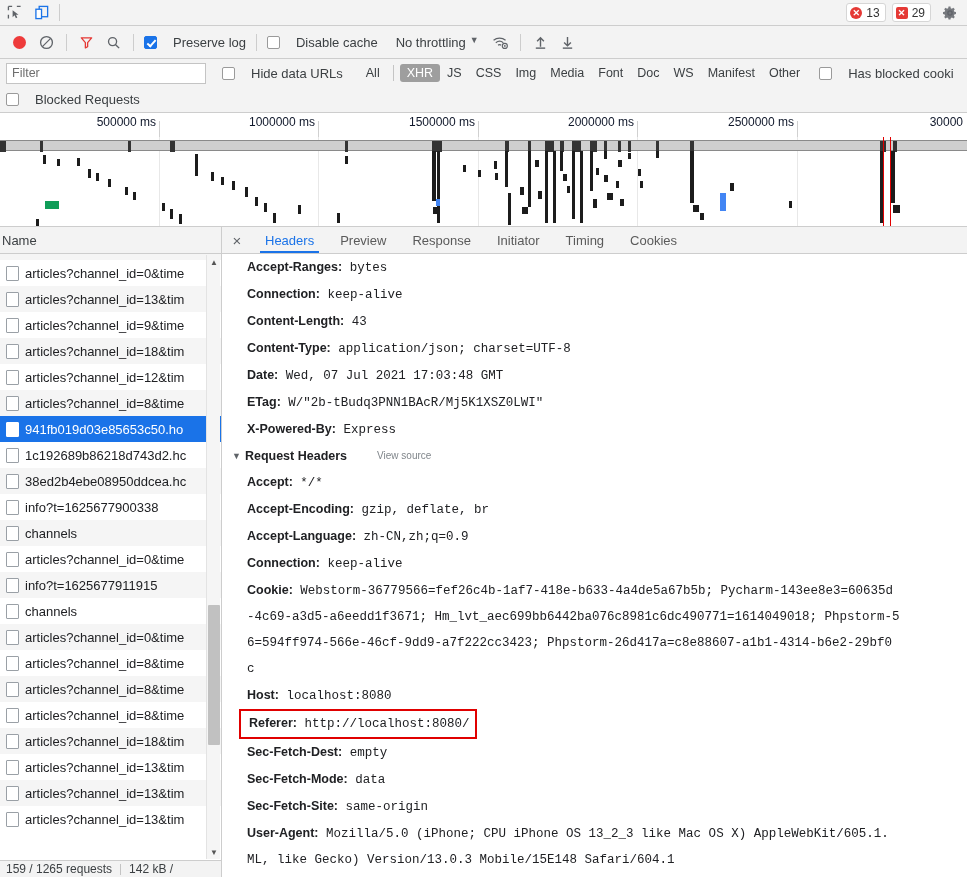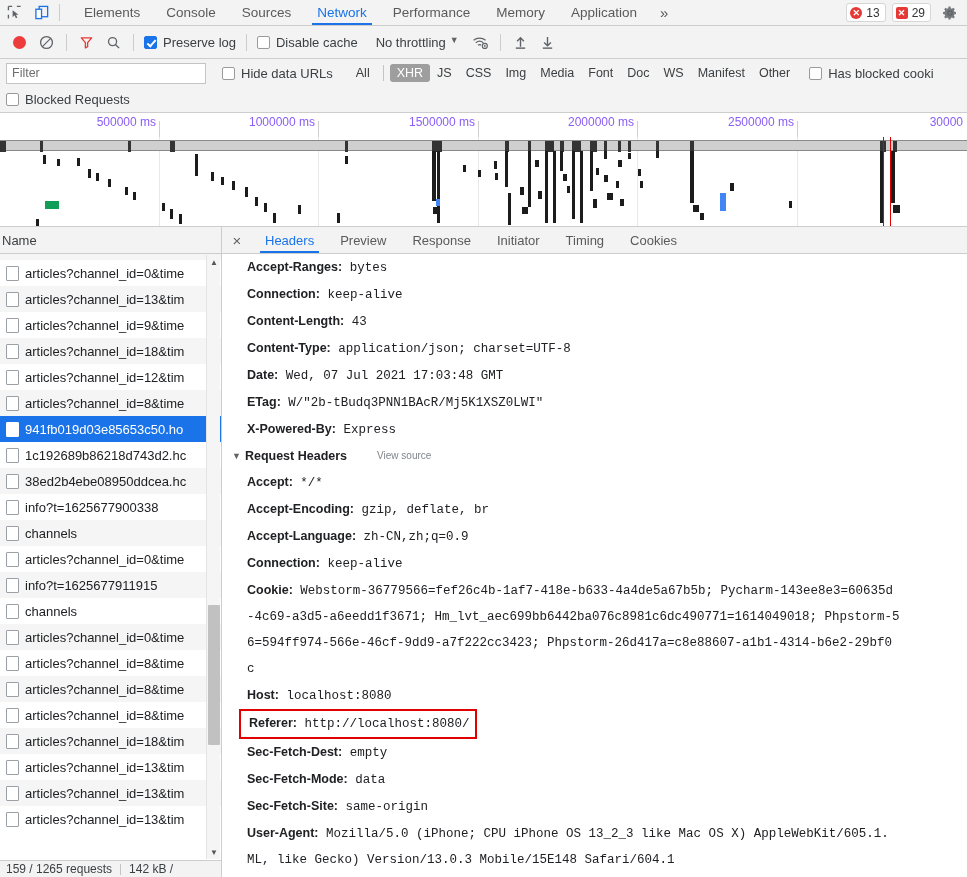--- a/index.html
+++ b/index.html
@@ -66,21 +66,21 @@
 
   
   .nettoolbar {
     position: absolute; left: 0; top: 26px; width: 967px; height: 33px;
     background: #f3f3f3; border-bottom: 1px solid #cdcdcd;
     display: flex; align-items: center; padding: 0 6px;
   }
   .tool { width: 27px; height: 27px; display: flex; align-items: center; justify-content: center; cursor: pointer; }
   .vsep { width: 1px; height: 17px; background: #cdcdcd; margin: 0 6px; }
   .record-dot { width: 13px; height: 13px; border-radius: 50%; background: #ee3b3b; }
-  .cbwrap { display: flex; align-items: center; gap: 6px; cursor: pointer; white-space: nowrap; justify-content: center; }
+  .cbwrap { display: flex; align-items: center; gap: 16px; cursor: pointer; white-space: nowrap; justify-content: center; }
   .cbwrap span { font-size: 13px; color: #3c4043; }
   .cbox {
     width: 13px; height: 13px; border: 1px solid #9a9a9a; border-radius: 2px;
     background: #fff; display: inline-block; position: relative; flex: none;
   }
   .cbox.checked { background: #1a73e8; border-color: #1a73e8; }
   .cbox.checked::after {
     content: ""; position: absolute; left: 4px; top: 1px; width: 3px; height: 7px;
     border: solid #fff; border-width: 0 2px 2px 0; transform: rotate(42deg);
   }
@@ -115,21 +115,21 @@
   }
   .blockedbar .cbwrap { margin-left: 6px; }
 
   
   .overview {
     position: absolute; left: 0; top: 113px; width: 967px; height: 114px;
     background: #fff; border-bottom: 1px solid #cdcdcd; overflow: hidden;
   }
   .ruler { position: absolute; left: 0; top: 0; width: 967px; height: 24px; }
   .rtick {
-    position: absolute; top: 2px; font-size: 12px; color: #8b5cf6;
+    position: absolute; top: 2px; font-size: 12px; color: #0f172a;
     transform: translateX(-100%); padding-right: 4px; white-space: nowrap;
   }
   .rline { position: absolute; top: 8px; width: 1px; height: 16px; background: #d0d0d0; }
   .ovgrid { position: absolute; top: 24px; width: 1px; height: 90px; background: #e8e8e8; }
   .band {
     position: absolute; left: 0; top: 27px; width: 967px; height: 11px;
     background: #cfcfcf; border-top: 1px solid #8a8a8a; border-bottom: 1px solid #8a8a8a;
   }
   .bseg { position: absolute; top: 0; height: 11px; background: #333; }
   .bar { position: absolute; background: #1c1c1c; }
@@ -249,30 +249,20 @@
         <path d="M6 5.5 L6 13 L8 10.9 L9.5 14 L11 13.3 L9.5 10.3 L12.3 10.3 Z" fill="#5f6368"></path>
       </svg>
     </div>
     <div class="tb-icon">
       <svg width="16" height="15" viewBox="0 0 16 16">
         <rect x="5" y="1.5" width="9" height="11" fill="none" stroke="#1a73e8" stroke-width="1.4"></rect>
         <rect x="1.5" y="4.5" width="6" height="10" fill="#fff" stroke="#1a73e8" stroke-width="1.4"></rect>
       </svg>
     </div>
     <div class="tb-sep"></div>
-    <div class="tabs">
-      <div class="tab">Elements</div>
-      <div class="tab">Console</div>
-      <div class="tab">Sources</div>
-      <div class="tab active">Network</div>
-      <div class="tab">Performance</div>
-      <div class="tab">Memory</div>
-      <div class="tab">Application</div>
-      <div class="tab-more">»</div>
-    </div>
     <div class="tabbar-right">
       <div class="badge">
         <span class="dot">✕</span>
         <span class="num">13</span>
       </div>
       <div class="badge">
         <span class="sq">✕</span>
         <span class="num">29</span>
       </div>
       <div class="gear">

